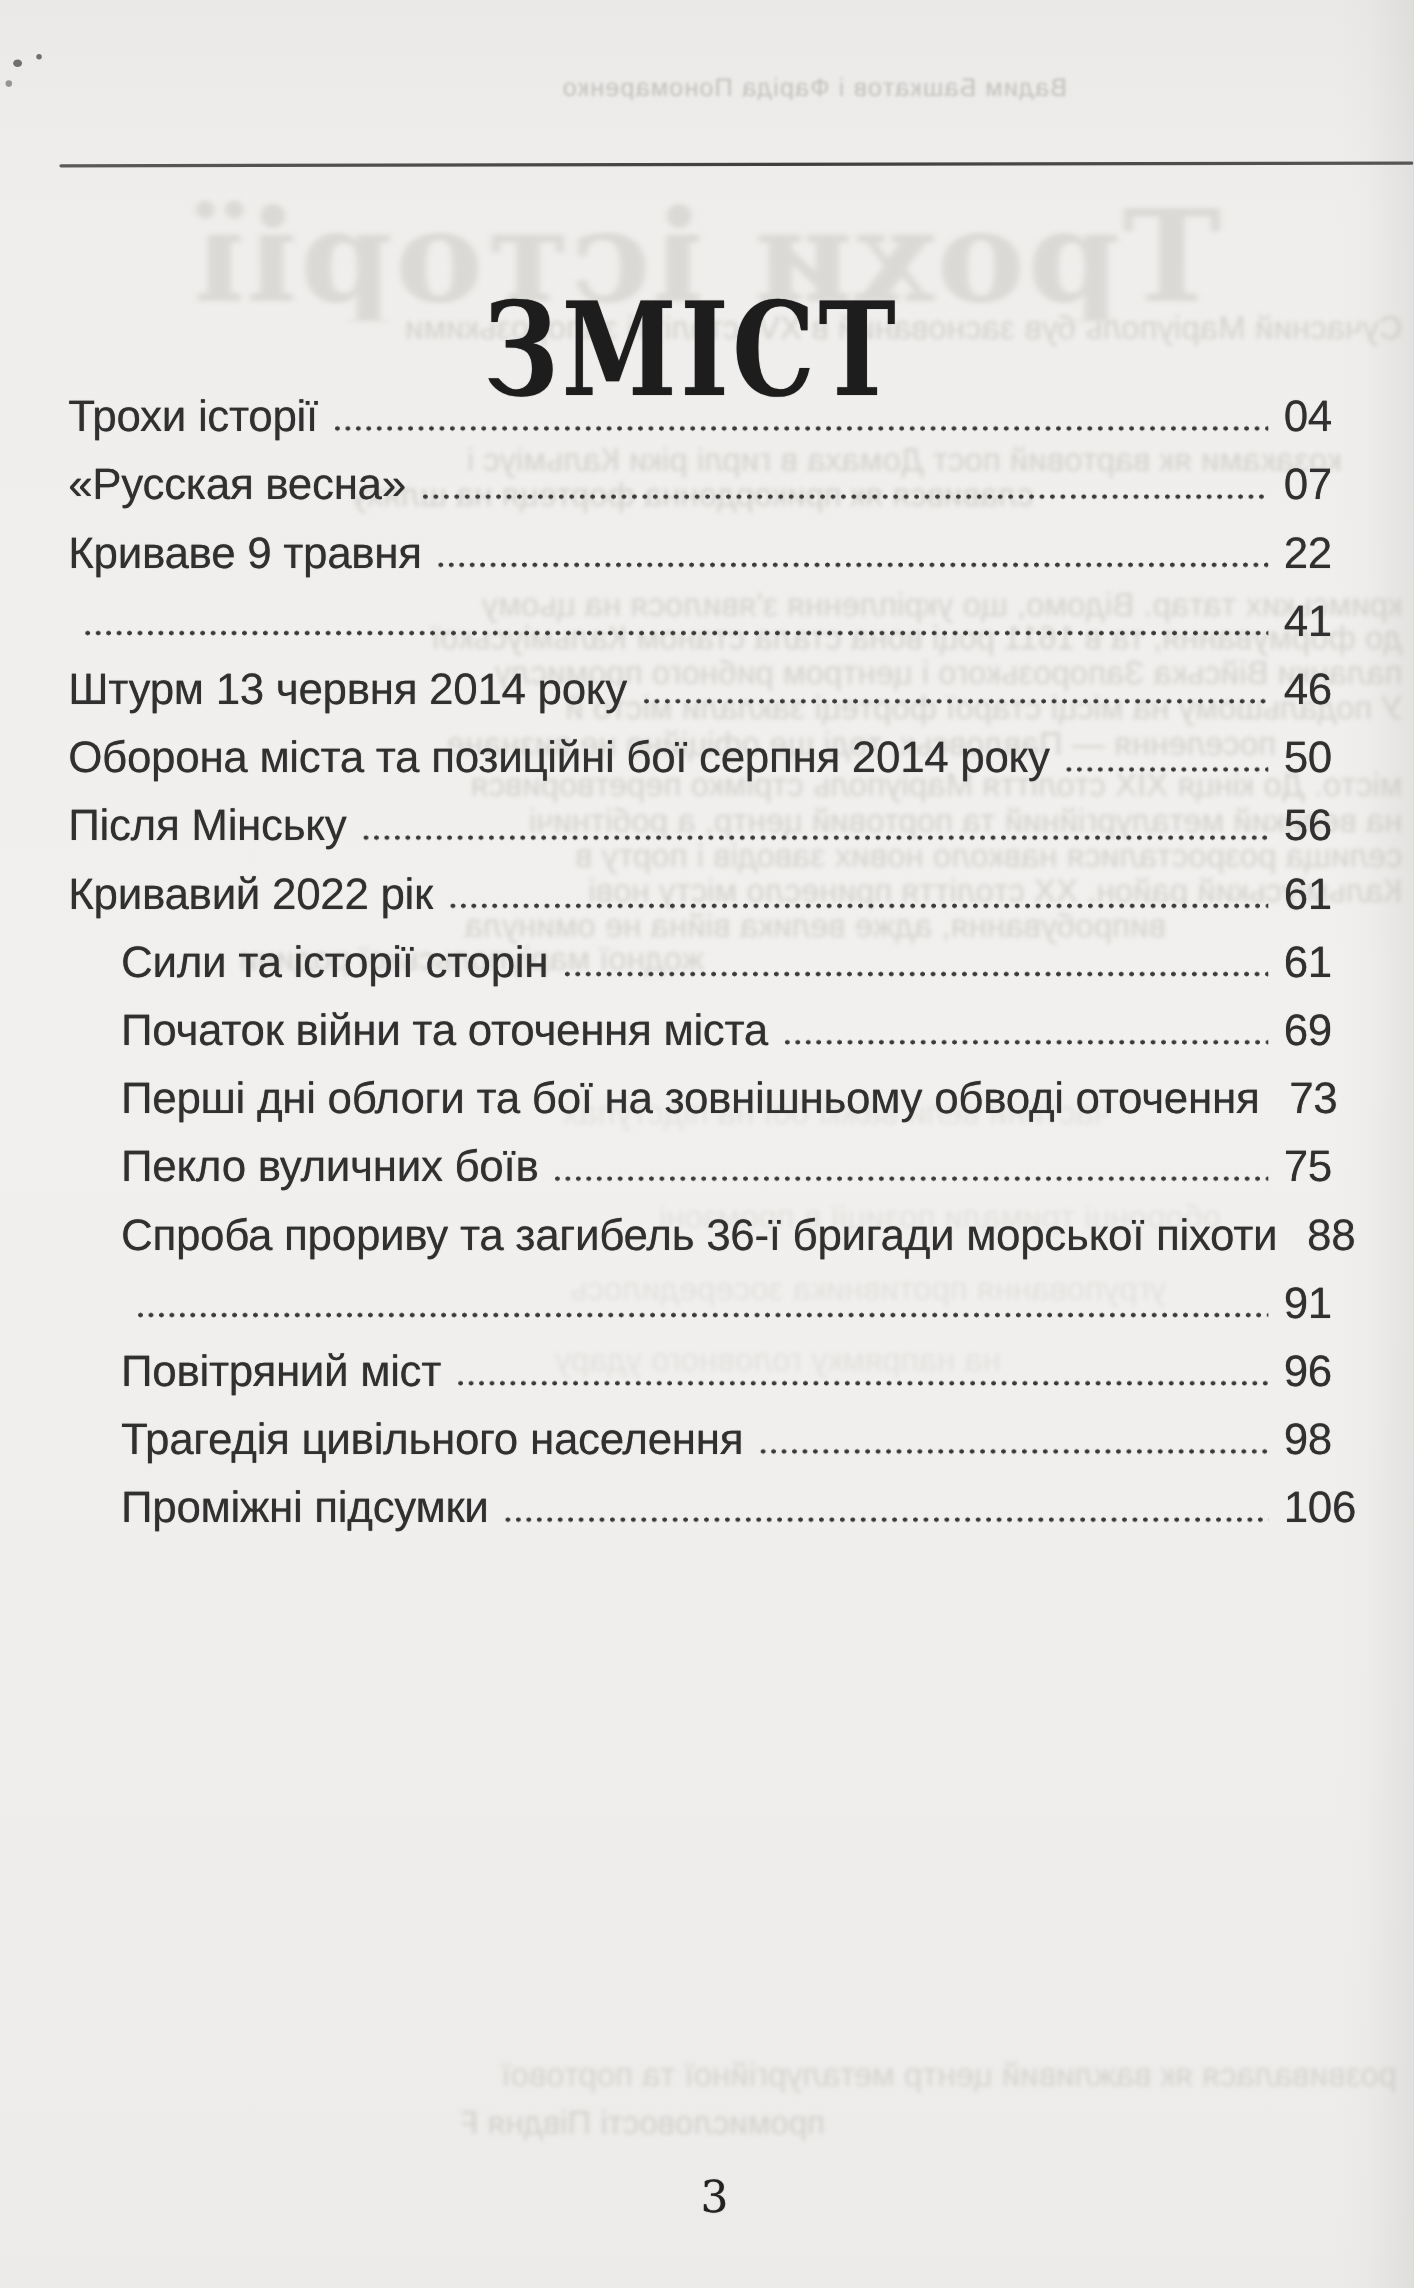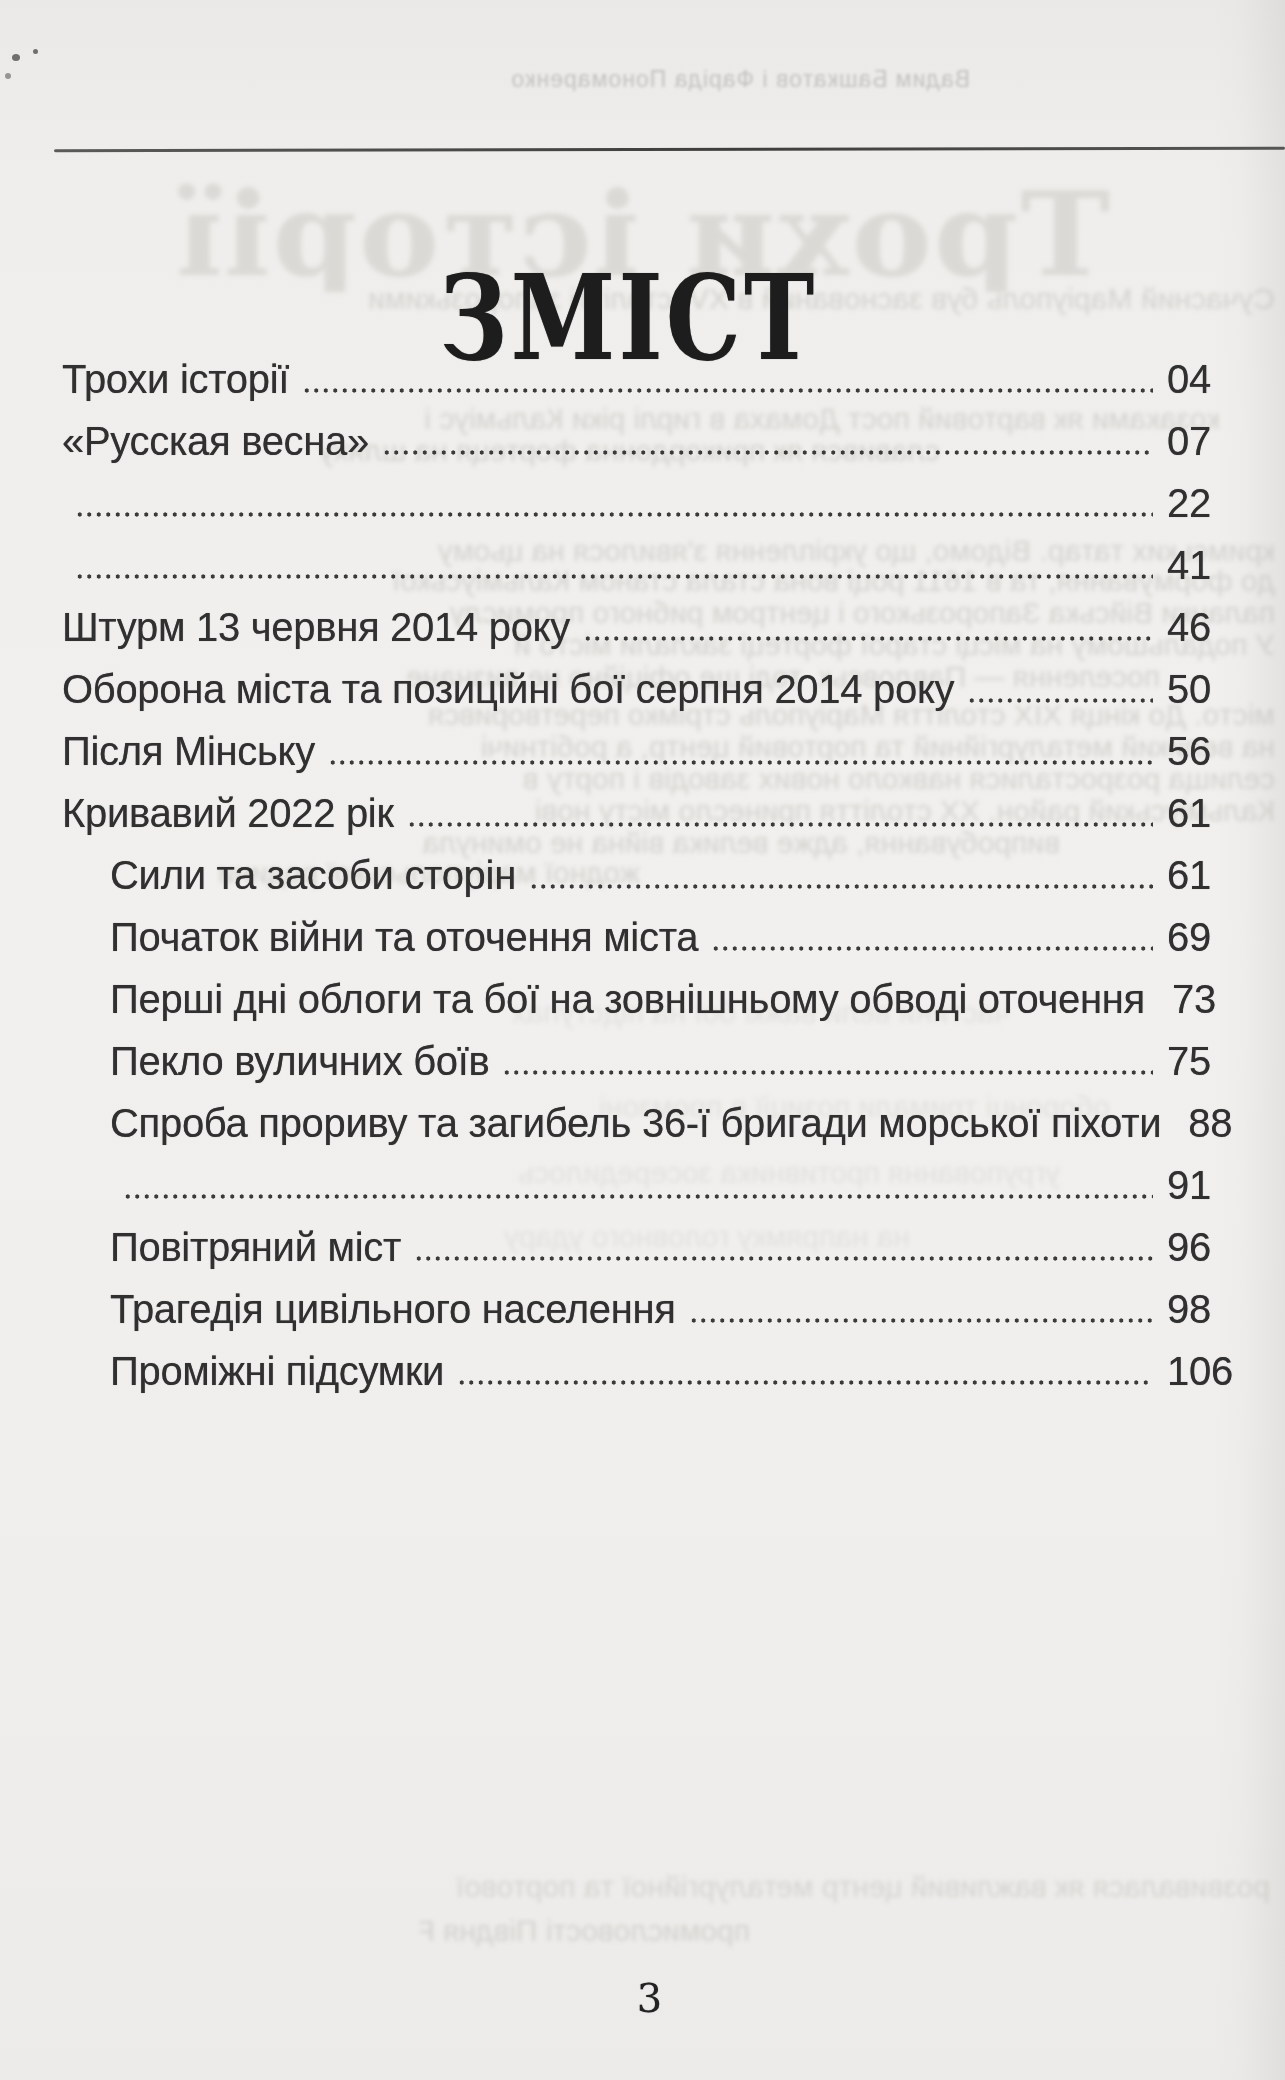--- a/index.html
+++ b/index.html
@@ -113,20 +113,21 @@
         <span class="lbl">Трохи історії</span>
         <span class="dots"></span>
         <span class="pg">04</span>
       </li>
       <li class="toc-row">
         <span class="lbl">«Русская весна»</span>
         <span class="dots"></span>
         <span class="pg">07</span>
       </li>
       <li class="toc-row">
+        <span class="lbl">Криваве 9 травня</span>
         <span class="dots"></span>
         <span class="pg">22</span>
       </li>
       <li class="toc-row">
         <span class="dots"></span>
         <span class="pg">41</span>
       </li>
       <li class="toc-row">
         <span class="lbl">Штурм 13 червня 2014 року</span>
         <span class="dots"></span>
@@ -141,21 +142,21 @@
         <span class="lbl">Після Мінську</span>
         <span class="dots"></span>
         <span class="pg">56</span>
       </li>
       <li class="toc-row">
         <span class="lbl">Кривавий 2022 рік</span>
         <span class="dots"></span>
         <span class="pg">61</span>
       </li>
       <li class="toc-row indent">
-        <span class="lbl">Сили та засоби сторін</span>
+        <span class="lbl">Сили та історії сторін</span>
         <span class="dots"></span>
         <span class="pg">61</span>
       </li>
       <li class="toc-row indent">
         <span class="lbl">Початок війни та оточення міста</span>
         <span class="dots"></span>
         <span class="pg">69</span>
       </li>
       <li class="toc-row indent">
         <span class="lbl">Перші дні облоги та бої на зовнішньому обводі оточення</span>

